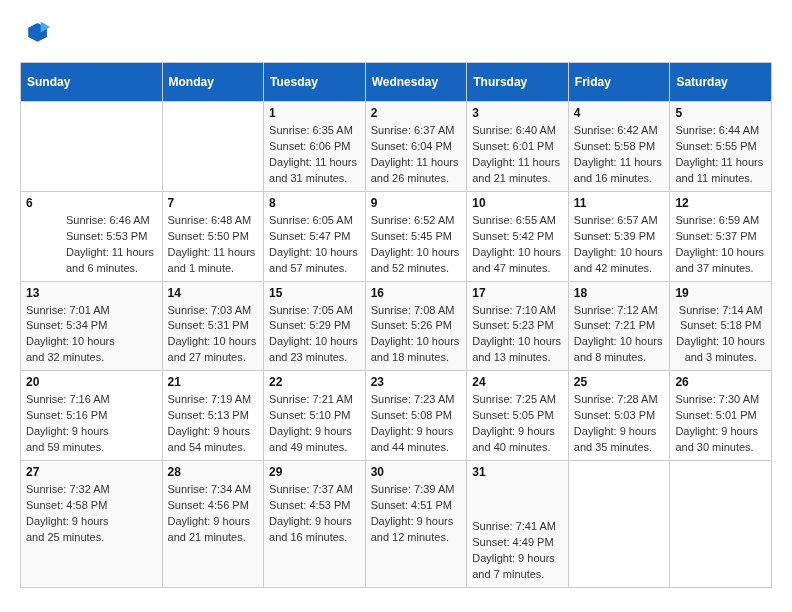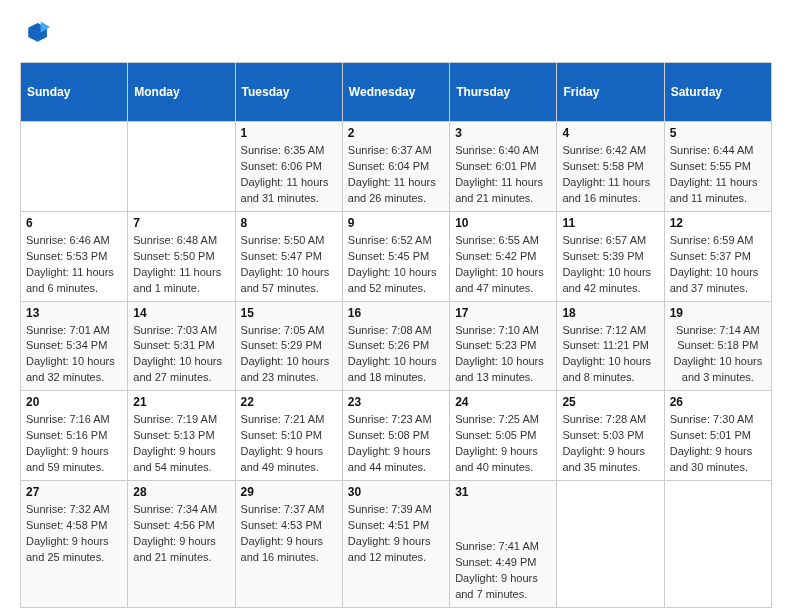--- a/index.html
+++ b/index.html
@@ -50,21 +50,21 @@
     table {
       width: 100%;
       border-collapse: collapse;
       font-size: 10.5px;
     }
     thead tr th {
       background-color: #1565c0;
       color: #fff;
       font-size: 12px;
       font-weight: bold;
-      padding: 22px 6px;
+      padding: 12px 6px;
       text-align: left;
       border: 1px solid #ccc;
     }
     tbody tr td {
       border: 1px solid #ccc;
       vertical-align: top;
       padding: 4px 5px;
       min-height: 80px;
       background: #fff;
     }
@@ -156,35 +156,35 @@
           <div class="day-num">5</div>
           <div class="day-info" style="white-space: pre-line;">Sunrise: 6:44 AM
 Sunset: 5:55 PM
 Daylight: 11 hours
 and 11 minutes.</div>
         </td>
       </tr>
       <tr>
         <td>
           <div class="day-num">6</div>
-          <div class="day-info" style="white-space: pre-line;">Sunrise: 6:46 AM
+          <div class="day-info" style="white-space: pre-line; margin-left: 40px;">Sunrise: 6:46 AM
 Sunset: 5:53 PM
 Daylight: 11 hours
 and 6 minutes.</div>
         </td>
         <td>
           <div class="day-num">7</div>
           <div class="day-info" style="white-space: pre-line;">Sunrise: 6:48 AM
 Sunset: 5:50 PM
 Daylight: 11 hours
 and 1 minute.</div>
         </td>
         <td>
           <div class="day-num">8</div>
-          <div class="day-info" style="white-space: pre-line;">Sunrise: 5:50 AM
+          <div class="day-info" style="white-space: pre-line;">Sunrise: 6:05 AM
 Sunset: 5:47 PM
 Daylight: 10 hours
 and 57 minutes.</div>
         </td>
         <td>
           <div class="day-num">9</div>
           <div class="day-info" style="white-space: pre-line;">Sunrise: 6:52 AM
 Sunset: 5:45 PM
 Daylight: 10 hours
 and 52 minutes.</div>
@@ -243,21 +243,21 @@
         <td>
           <div class="day-num">17</div>
           <div class="day-info" style="white-space: pre-line;">Sunrise: 7:10 AM
 Sunset: 5:23 PM
 Daylight: 10 hours
 and 13 minutes.</div>
         </td>
         <td>
           <div class="day-num">18</div>
           <div class="day-info" style="white-space: pre-line;">Sunrise: 7:12 AM
-Sunset: 11:21 PM
+Sunset: 7:21 PM
 Daylight: 10 hours
 and 8 minutes.</div>
         </td>
         <td>
           <div class="day-num">19</div>
           <div class="day-info" style="white-space: pre-line; text-align: center;">Sunrise: 7:14 AM
 Sunset: 5:18 PM
 Daylight: 10 hours
 and 3 minutes.</div>
         </td>

